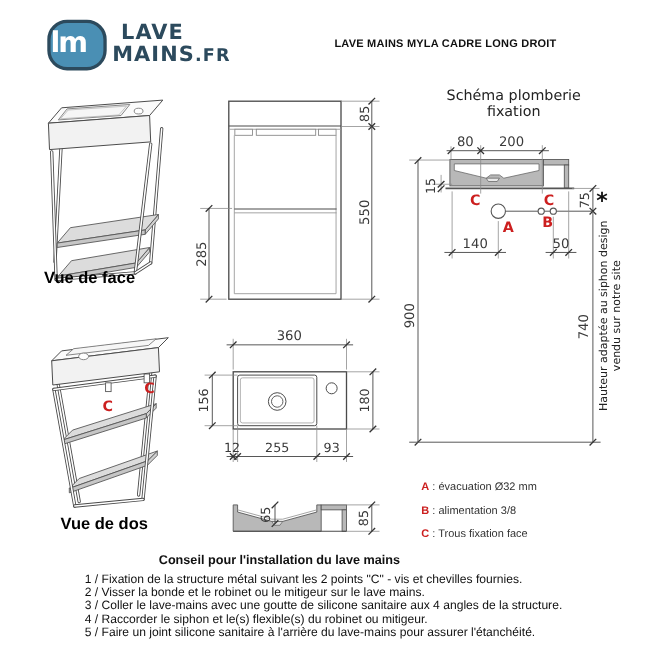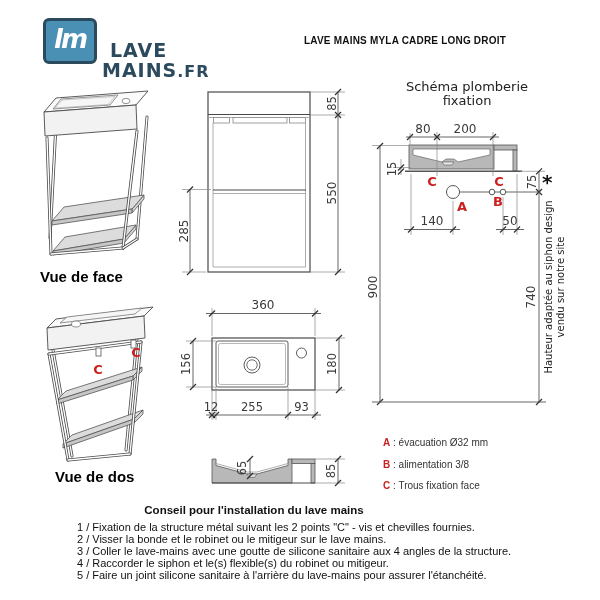--- a/index.html
+++ b/index.html
@@ -1,32 +1,32 @@
 <!DOCTYPE html>
 <html><head>
 <meta charset="utf-8">
 <style>
   html,body{margin:0;padding:0;background:#fff;}
   #sheet{position:relative;width:600px;height:600px;background:#fff;overflow:hidden;
          font-family:"Liberation Sans",sans-serif;color:#222;}
   
   #logo{position:absolute;left:43px;top:18px;display:flex;align-items:flex-start;}
-  #logo-badge{width:54px;height:46px;background:#4a8fb4;border:3px solid #2c4a5d;border-radius:6px;
-              display:flex;align-items:center;justify-content:center;box-sizing:border-box;font-style:italic;}
+  #logo-badge{width:54px;height:46px;background:#4a8fb4;border:3px solid #2c4a5d;border-radius:18px;
+              display:flex;align-items:center;box-sizing:border-box;}
   #logo-badge span{color:#fff;font-weight:bold;font-size:26px;line-height:26px;
                    font-family:"DejaVu Sans",sans-serif;letter-spacing:-2px;transform:translateY(-2px);}
-  #logo-words{margin-left:5px;color:#2c4a5d;font-family:"DejaVu Sans",sans-serif;font-weight:bold;margin-top:21px;}
+  #logo-words{margin-left:5px;color:#2c4a5d;font-family:"DejaVu Sans",sans-serif;font-weight:bold;}
   #logo-word1{font-size:19px;line-height:19px;letter-spacing:1px;margin-left:8px;margin-top:2px;}
   #logo-word2{font-size:19px;line-height:20px;letter-spacing:1px;}
   #logo-tld{font-size:16px;}
   
   #doc-title{position:absolute;left:250px;top:35px;width:310px;text-align:center;
              font-weight:bold;font-size:10px;letter-spacing:.2px;color:#111;}
   .view-label{position:absolute;font-weight:bold;font-size:15px;color:#000;}
-  #label-face{left:40px;top:268px;}
+  #label-face{left:40px;top:244px;}
   #label-dos{left:55px;top:468px;}
   
   svg{position:absolute;overflow:visible;}
   .outline{fill:#fff;stroke:#4a4a4a;stroke-width:1.2;}
   .thin{stroke:#999;stroke-width:.8;fill:none;}
   .mid{stroke:#4a4a4a;stroke-width:1;fill:none;}
   .dim{stroke:#555;stroke-width:.9;fill:none;}
   .ext{stroke:#888;stroke-width:.7;fill:none;}
   .tick{stroke:#333;stroke-width:1.2;fill:none;}
   .gray{fill:#b8b8b8;stroke:#555;stroke-width:.8;}

